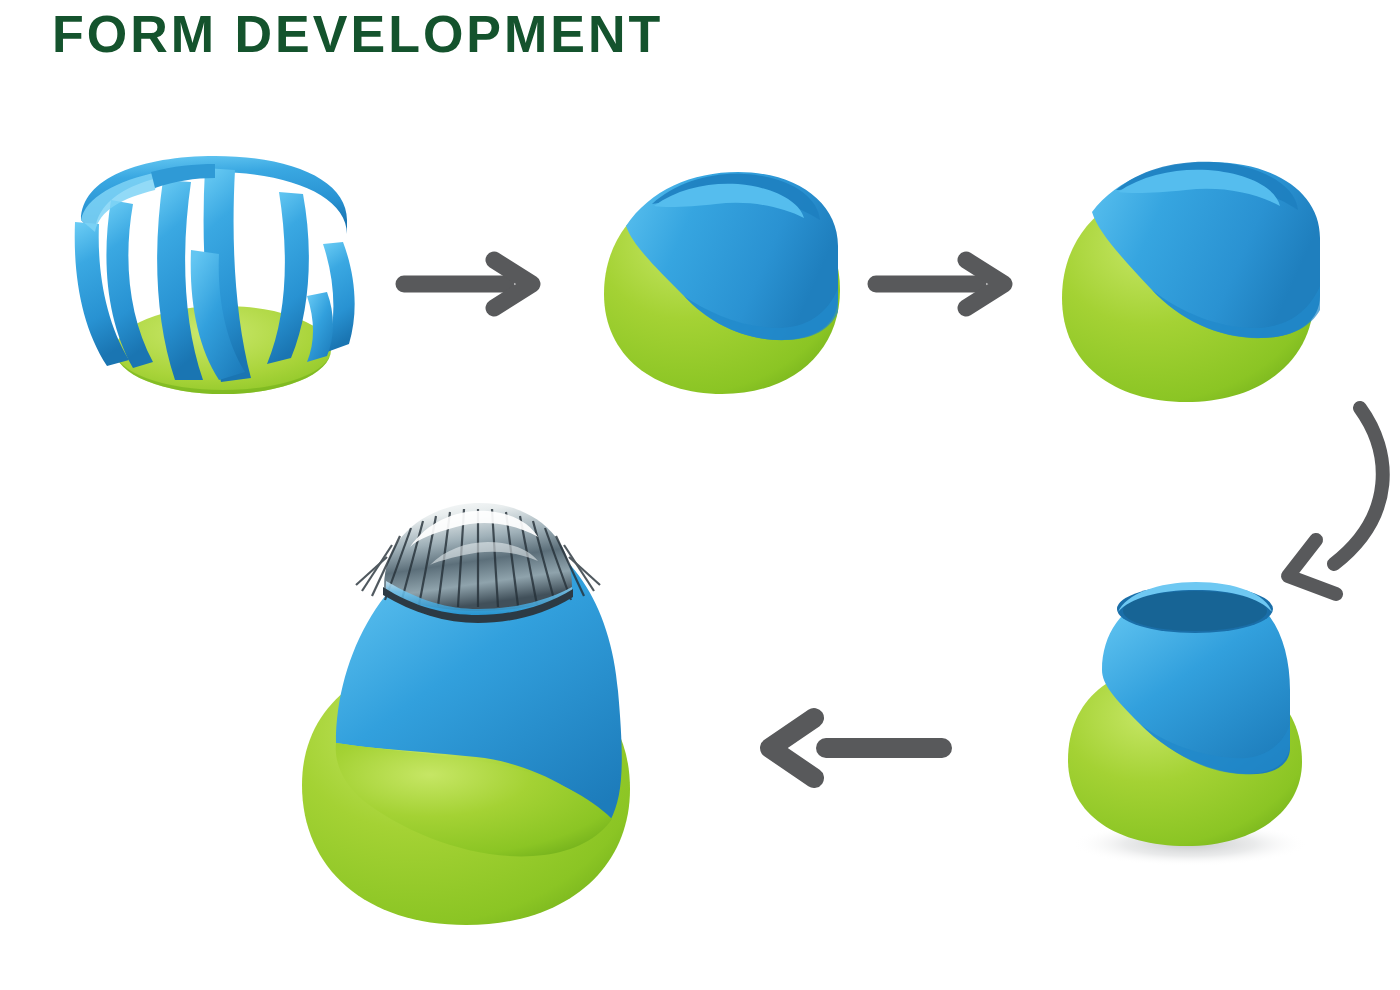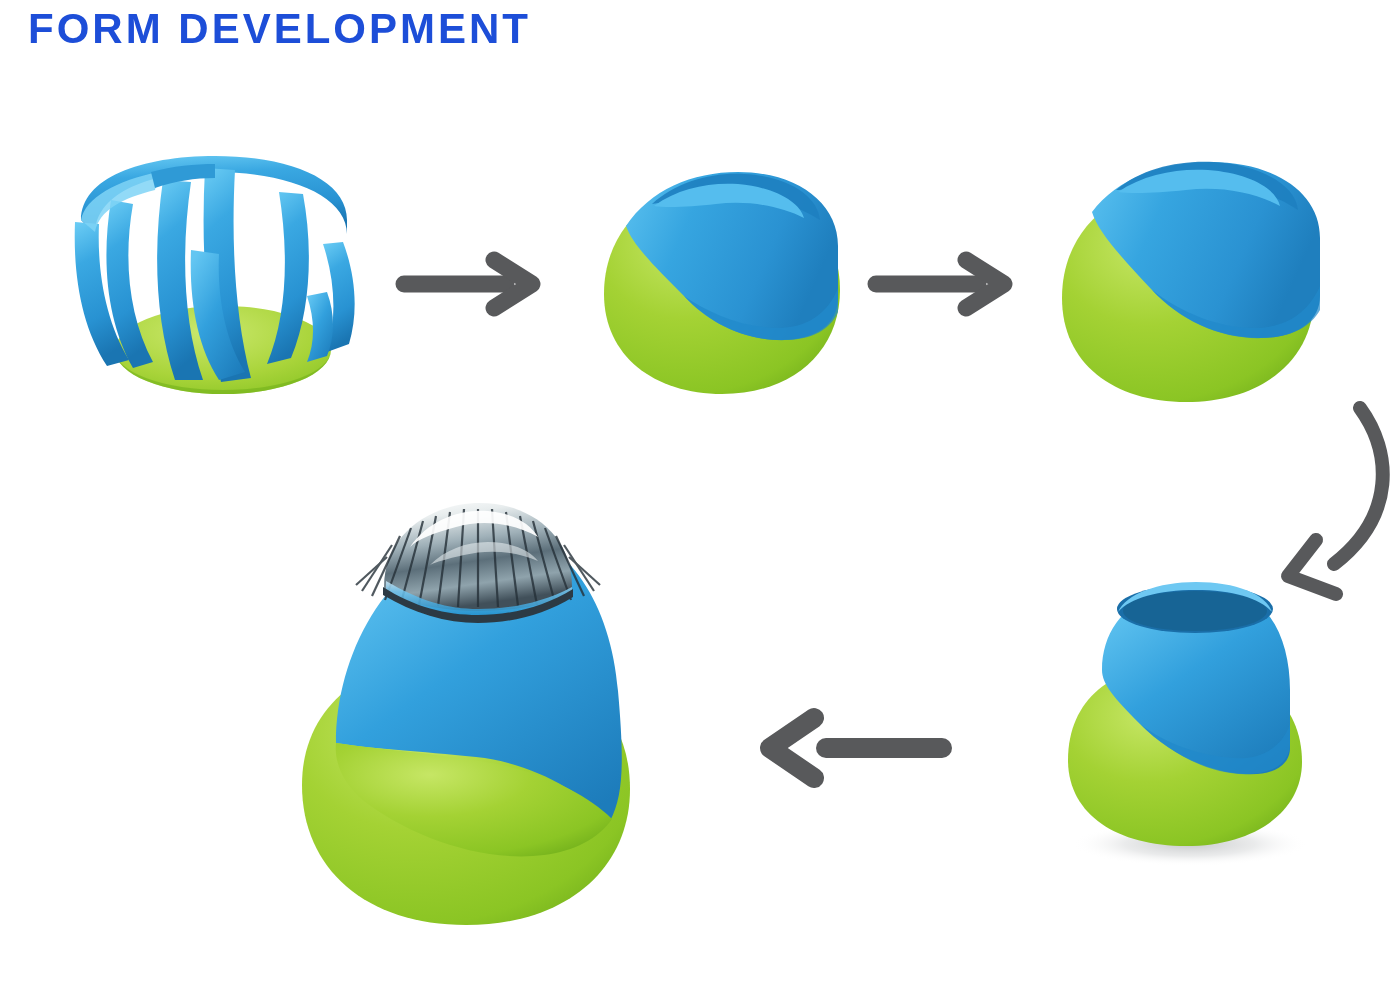--- a/index.html
+++ b/index.html
@@ -1,24 +1,24 @@
 <!DOCTYPE html>
 <html><head>
 <meta charset="utf-8">
 <style>
   html,body{margin:0;padding:0;background:#ffffff;}
   body{width:1400px;height:990px;position:relative;overflow:hidden;
        font-family:"Liberation Sans",sans-serif;}
   #stage{position:absolute;inset:0;width:1400px;height:990px;}
 
   .title{
-    position:absolute; left:28px; top:8px;
+    position:absolute; left:52px; top:8px;
     font-family:"Liberation Sans",sans-serif;
-    font-size:42px; font-weight:700; letter-spacing:3px;
-    color:#1d4ed8; white-space:nowrap; line-height:1;
+    font-size:52px; font-weight:700; letter-spacing:3px;
+    color:#14532d; white-space:nowrap; line-height:1;
   }
   .fig{position:absolute;}
   svg{display:block;overflow:visible;}
 </style>
 </head>
 <body>
 
 <div id="stage">
 
   <div class="title">FORM DEVELOPMENT</div>

